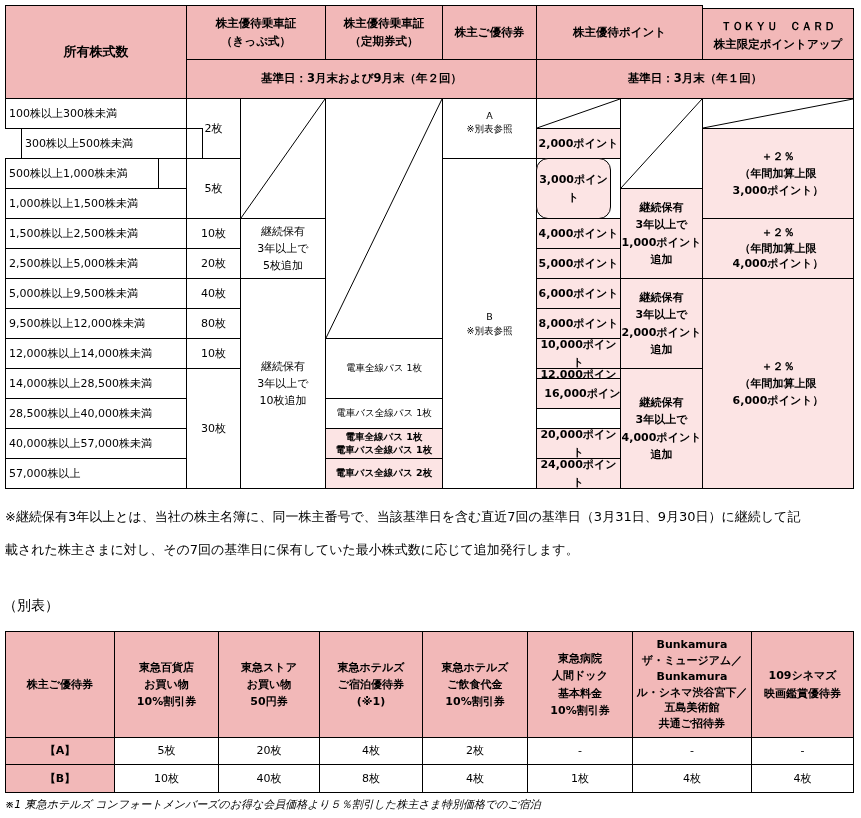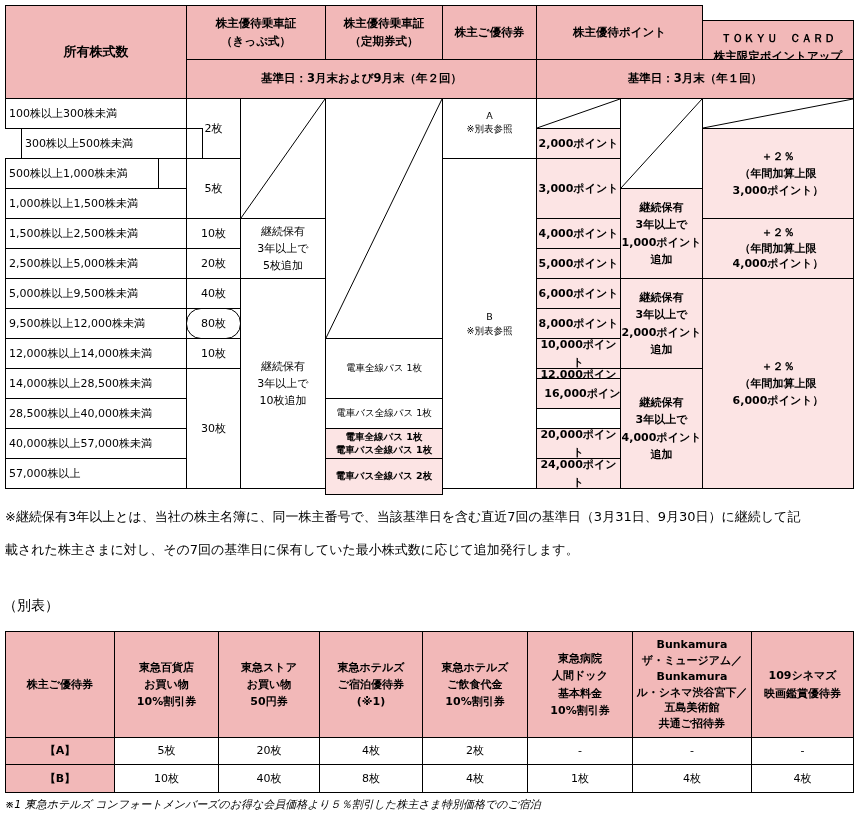--- a/index.html
+++ b/index.html
@@ -22,21 +22,21 @@
 
 <div>
 
   <div class="cell hdr" style="left:5px;top:5px;width:182px;height:94px;font-size:13px;">所有株式数</div>
   <div class="cell hdr" style="left:186px;top:5px;width:140px;height:55px;">株主優待乗車証
 （きっぷ式）</div>
   <div class="cell hdr" style="left:325px;top:5px;width:118px;height:55px;">株主優待乗車証
 （定期券式）</div>
   <div class="cell hdr" style="left:442px;top:5px;width:95px;height:55px;">株主ご優待券</div>
   <div class="cell hdr" style="left:536px;top:5px;width:167px;height:55px;">株主優待ポイント</div>
-  <div class="cell hdr" style="left:702px;top:20px;width:152px;height:55px;">ＴＯＫＹＵ　ＣＡＲＤ
+  <div class="cell hdr" style="left:702px;top:8px;width:152px;height:55px;">ＴＯＫＹＵ　ＣＡＲＤ
 株主限定ポイントアップ</div>
   <div class="cell hdr" style="left:186px;top:59px;width:351px;height:40px;">基準日：3月末および9月末（年２回）</div>
   <div class="cell hdr" style="left:536px;top:59px;width:318px;height:40px;">基準日：3月末（年１回）</div>
 
   <div class="cell left" style="left:5px;top:98px;width:182px;height:31px;">100株以上300株未満</div>
   <div class="cell left" style="left:21px;top:128px;width:182px;height:31px;">300株以上500株未満</div>
   <div class="cell left" style="left:5px;top:158px;width:154px;height:31px;">500株以上1,000株未満</div>
   <div class="cell left" style="left:5px;top:188px;width:182px;height:31px;">1,000株以上1,500株未満</div>
   <div class="cell left" style="left:5px;top:218px;width:182px;height:31px;">1,500株以上2,500株未満</div>
   <div class="cell left" style="left:5px;top:248px;width:182px;height:31px;">2,500株以上5,000株未満</div>
@@ -46,21 +46,21 @@
   <div class="cell left" style="left:5px;top:368px;width:182px;height:31px;">14,000株以上28,500株未満</div>
   <div class="cell left" style="left:5px;top:398px;width:182px;height:31px;">28,500株以上40,000株未満</div>
   <div class="cell left" style="left:5px;top:428px;width:182px;height:31px;">40,000株以上57,000株未満</div>
   <div class="cell left" style="left:5px;top:458px;width:182px;height:31px;">57,000株以上</div>
 
   <div class="cell" style="left:186px;top:98px;width:55px;height:61px;">2枚</div>
   <div class="cell" style="left:186px;top:158px;width:55px;height:61px;">5枚</div>
   <div class="cell" style="left:186px;top:218px;width:55px;height:31px;">10枚</div>
   <div class="cell" style="left:186px;top:248px;width:55px;height:31px;">20枚</div>
   <div class="cell" style="left:186px;top:278px;width:55px;height:31px;">40枚</div>
-  <div class="cell" style="left:186px;top:308px;width:55px;height:31px;border-radius:15px;">80枚</div>
+  <div class="cell" style="left:186px;top:308px;width:55px;height:31px;">80枚</div>
   <div class="cell" style="left:186px;top:338px;width:55px;height:31px;">10枚</div>
   <div class="cell" style="left:186px;top:368px;width:55px;height:121px;">30枚</div>
 
   <div class="cell" style="left:240px;top:98px;width:86px;height:121px;">
     <svg class="diag" width="86" height="121" style="left:-1px;top:-1px;">
         <line x1="1" y1="120" x2="85" y2="1" stroke="#000" stroke-width="1"></line>
       </svg>
   </div>
   <div class="cell" style="left:240px;top:218px;width:86px;height:61px;">継続保有
 3年以上で
@@ -71,34 +71,34 @@
 
   <div class="cell" style="left:325px;top:98px;width:118px;height:241px;">
     <svg class="diag" width="118" height="241" style="left:-1px;top:-1px;">
         <line x1="1" y1="240" x2="117" y2="1" stroke="#000" stroke-width="1"></line>
       </svg>
   </div>
   <div class="cell small" style="left:325px;top:338px;width:118px;height:61px;">電車全線パス 1枚</div>
   <div class="cell small" style="left:325px;top:398px;width:118px;height:31px;">電車バス全線パス 1枚</div>
   <div class="cell small bold pink" style="left:325px;top:428px;width:118px;height:31px;line-height:1.3;">電車全線パス 1枚
 電車バス全線パス 1枚</div>
-  <div class="cell small bold pink" style="left:325px;top:458px;width:118px;height:37px;">電車バス全線パス 2枚</div>
+  <div class="cell small bold pink" style="left:325px;top:458px;width:118px;height:31px;">電車バス全線パス 2枚</div>
 
   <div class="cell small" style="left:442px;top:98px;width:95px;height:61px;align-items:flex-start;padding-top:10px;line-height:1.4;">A
 ※別表参照</div>
   <div class="cell small" style="left:442px;top:158px;width:95px;height:331px;line-height:1.4;">B
 ※別表参照</div>
 
   <div class="cell" style="left:536px;top:98px;width:85px;height:31px;">
     <svg class="diag" width="85" height="31" style="left:-1px;top:-1px;">
         <line x1="1" y1="30" x2="84" y2="1" stroke="#000" stroke-width="1"></line>
       </svg>
   </div>
   <div class="cell pink bold" style="left:536px;top:128px;width:85px;height:31px;">2,000ポイント</div>
-  <div class="cell pink bold" style="left:536px;top:158px;width:85px;height:61px;">3,000ポイント</div>
+  <div class="cell pink bold" style="left:536px;top:158px;width:75px;height:61px;border-radius:12px;">3,000ポイント</div>
   <div class="cell pink bold" style="left:536px;top:218px;width:85px;height:31px;">4,000ポイント</div>
   <div class="cell pink bold" style="left:536px;top:248px;width:85px;height:31px;">5,000ポイント</div>
   <div class="cell pink bold" style="left:536px;top:278px;width:85px;height:31px;">6,000ポイント</div>
   <div class="cell pink bold" style="left:536px;top:308px;width:85px;height:31px;">8,000ポイント</div>
   <div class="cell pink bold" style="left:536px;top:338px;width:85px;height:31px;">10,000ポイント</div>
   <div class="cell pink bold" style="left:536px;top:368px;width:85px;height:31px;">12,000ポイント</div>
   <div class="cell pink bold" style="left:536px;top:378px;width:104px;height:31px;">16,000ポイント</div>
   <div class="cell pink bold" style="left:536px;top:428px;width:85px;height:31px;">20,000ポイント</div>
   <div class="cell pink bold" style="left:536px;top:458px;width:85px;height:31px;">24,000ポイント</div>
 

